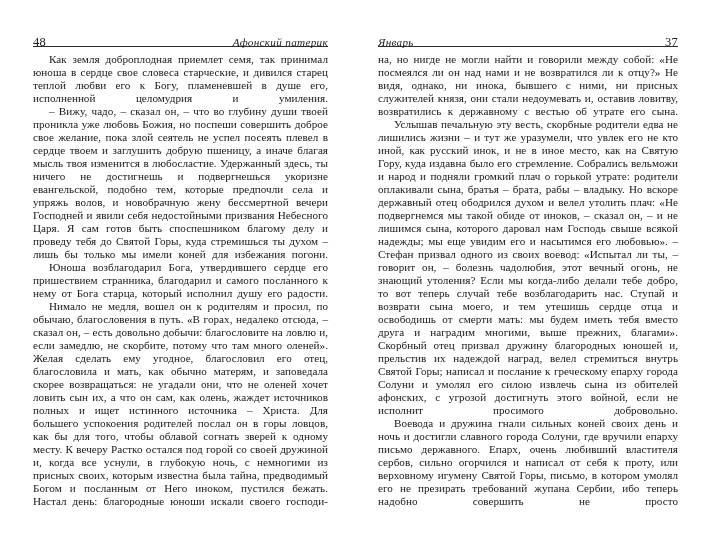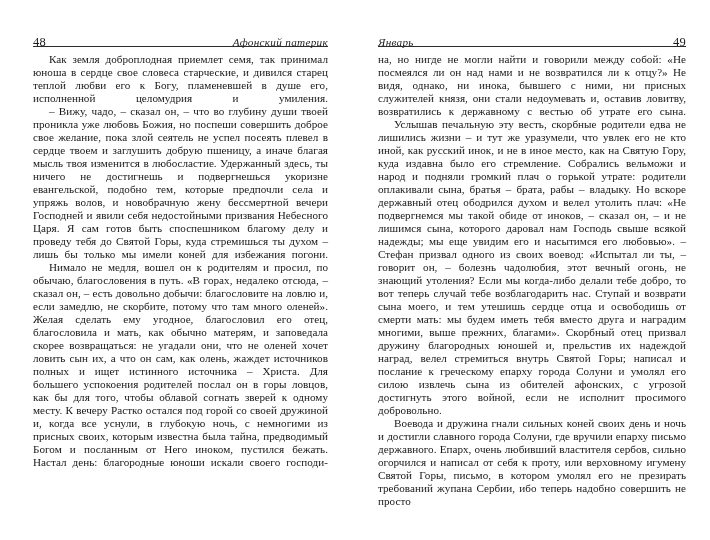--- a/index.html
+++ b/index.html
@@ -25,21 +25,21 @@
 
   .page {
     position: relative;
     width: 355px;
     height: 540px;
     box-sizing: border-box;
     background: #ffffff;
   }
 
   .page-left  { padding: 28px 27px 0 33px; }
-  .page-right { padding: 28px 24px 0 23px; }
+  .page-right { padding: 28px 32px 0 23px; }
 
   
   .running-head {
     position: relative;
     display: flex;
     align-items: baseline;
     height: 17px;
     border-bottom: 1px solid #2b2b2b;
     padding-bottom: 1px;
     margin-bottom: 6px;
@@ -97,29 +97,30 @@
   <div class="page page-left">
 
     <div class="running-head">
       <span class="folio">48</span>
       <span class="head-title">Афонский патерик</span>
     </div>
 
     <div class="body-text">
       <p class="full">Как земля доброплодная приемлет семя, так принимал юноша в сердце свое словеса старческие, и дивился старец теплой любви его к Богу, пламеневшей в душе его, исполненной целомудрия и умиления.</p>
       <p class="full">– Вижу, чадо, – сказал он, – что во глубину души твоей проникла уже любовь Божия, но поспеши совершить доброе свое желание, пока злой сеятель не успел посеять плевел в сердце твоем и заглушить добрую пшеницу, а иначе благая мысль твоя изменится в любосластие. Удержанный здесь, ты ничего не достигнешь и подвергнешься укоризне евангельской, подобно тем, которые предпочли села и упряжь волов, и новобрачную жену бессмертной вечери Господней и явили себя недостойными призвания Небесного Царя. Я сам готов быть споспешником благому делу и проведу тебя до Святой Горы, куда стремишься ты духом – лишь бы только мы имели коней для избежания погони.</p>
+      <p class="full">Юноша возблагодарил Бога, утвердившего сердце его пришествием странника, благодарил и самого посла́нного к нему от Бога старца, который исполнил душу его радости.</p>
       <p class="last-open">Нимало не медля, вошел он к родителям и просил, по обычаю, благословения в путь. «В горах, недалеко отсюда, – сказал он, – есть довольно добычи: благословите на ловлю и, если замедлю, не скорбите, потому что там много оленей». Желая сделать ему угодное, благословил его отец, благословила и мать, как обычно матерям, и заповедала скорее возвращаться: не угадали они, что не оленей хочет ловить сын их, а что он сам, как олень, жаждет источников полных и ищет истинного источника – Христа. Для большего успокоения родителей послал он в горы ловцов, как бы для того, чтобы облавой согнать зверей к одному месту. К вечеру Растко остался под горой со своей дружиной и, когда все уснули, в глубокую ночь, с немногими из присных своих, которым известна была тайна, предводимый Богом и посланным от Него иноком, пустился бежать. Настал день: благородные юноши искали своего господи-</p>
     </div>
   </div>
 
   <div class="page page-right">
 
     <div class="running-head">
       <span class="head-title">Январь</span>
-      <span class="folio">49</span>
+      <span class="folio">37</span>
     </div>
 
     <div class="body-text">
       <p class="cont full">на, но нигде не могли найти и говорили между собой: «Не посмеялся ли он над нами и не возвратился ли к отцу?» Не видя, однако, ни инока, бывшего с ними, ни присных служителей князя, они стали недоумевать и, оставив ловитву, возвратились к державному с вестью об утрате его сына.</p>
       <p class="full">Услышав печальную эту весть, скорбные родители едва не лишились жизни – и тут же уразумели, что увлек его не кто иной, как русский инок, и не в иное место, как на Святую Гору, куда издавна было его стремление. Собрались вельможи и народ и подняли громкий плач о горькой утрате: родители оплакивали сына, братья – брата, рабы – владыку. Но вскоре державный отец ободрился духом и велел утолить плач: «Не подвергнемся мы такой обиде от иноков, – сказал он, – и не лишимся сына, которого даровал нам Господь свыше всякой надежды; мы еще увидим его и насытимся его любовью». – Стефан призвал одного из своих воевод: «Испытал ли ты, – говорит он, – болезнь чадолюбия, этот вечный огонь, не знающий утоления? Если мы когда-либо делали тебе добро, то вот теперь случай тебе возблагодарить нас. Ступай и возврати сына моего, и тем утешишь сердце отца и освободишь от смерти мать: мы будем иметь тебя вместо друга и наградим многими, выше прежних, благами». Скорбный отец призвал дружину благородных юношей и, прельстив их надеждой наград, велел стремиться внутрь Святой Горы; написал и послание к греческому епарху города Солуни и умолял его силою извлечь сына из обителей афонских, с угрозой достигнуть этого войной, если не исполнит просимого добровольно.</p>
       <p class="last-open">Воевода и дружина гнали сильных коней своих день и ночь и достигли славного города Солуни, где вручили епарху письмо державного. Епарх, очень любивший властителя сербов, сильно огорчился и написал от себя к проту, или верховному игумену Святой Горы, письмо, в котором умолял его не презирать требований жупана Сербии, ибо теперь надобно совершить не просто</p>
     </div>
   </div>
 
 </div>

